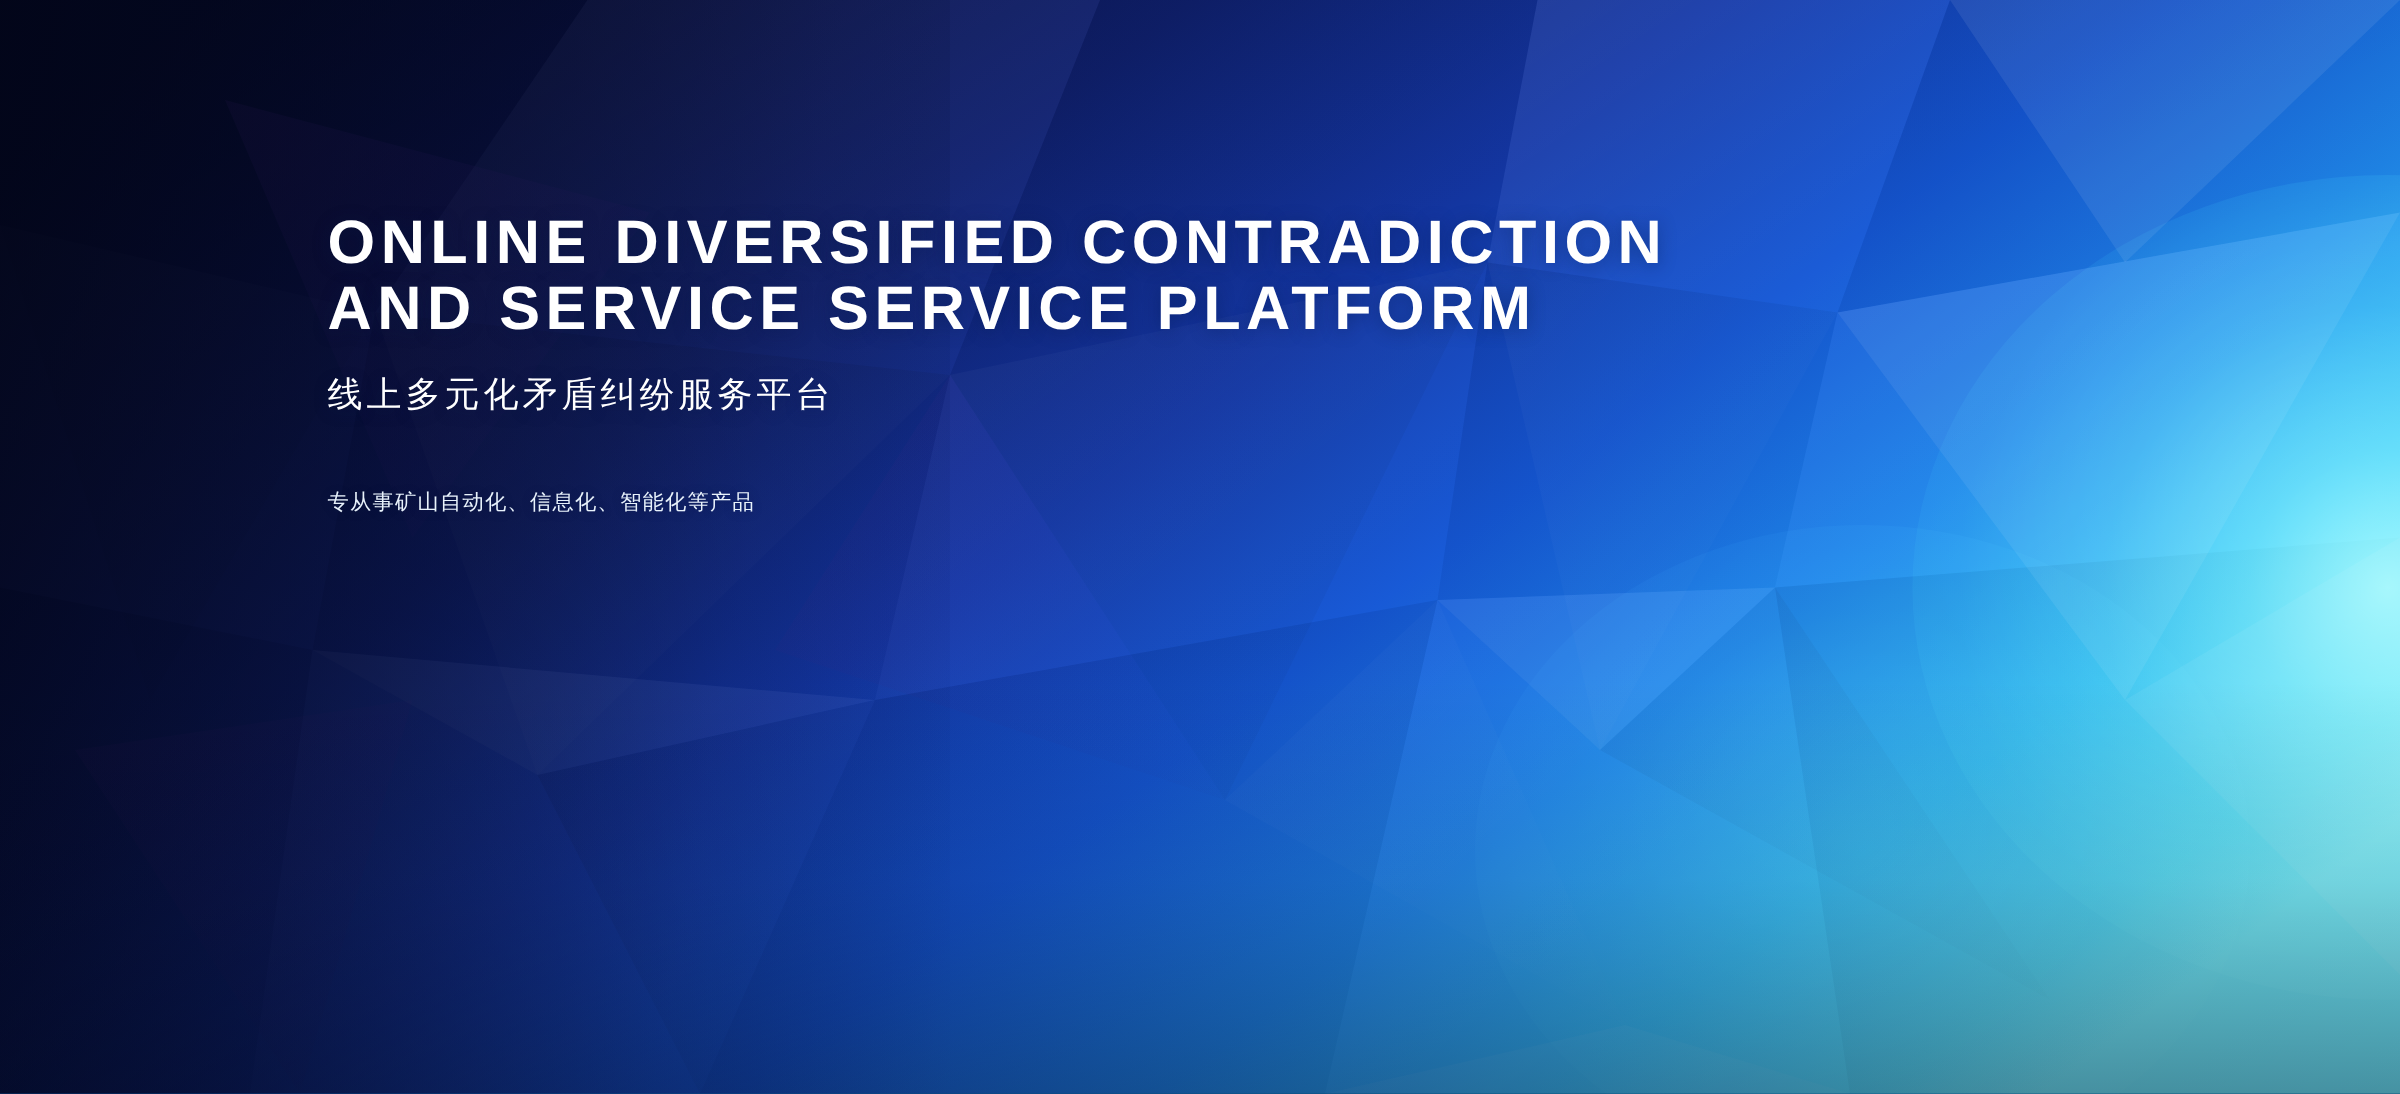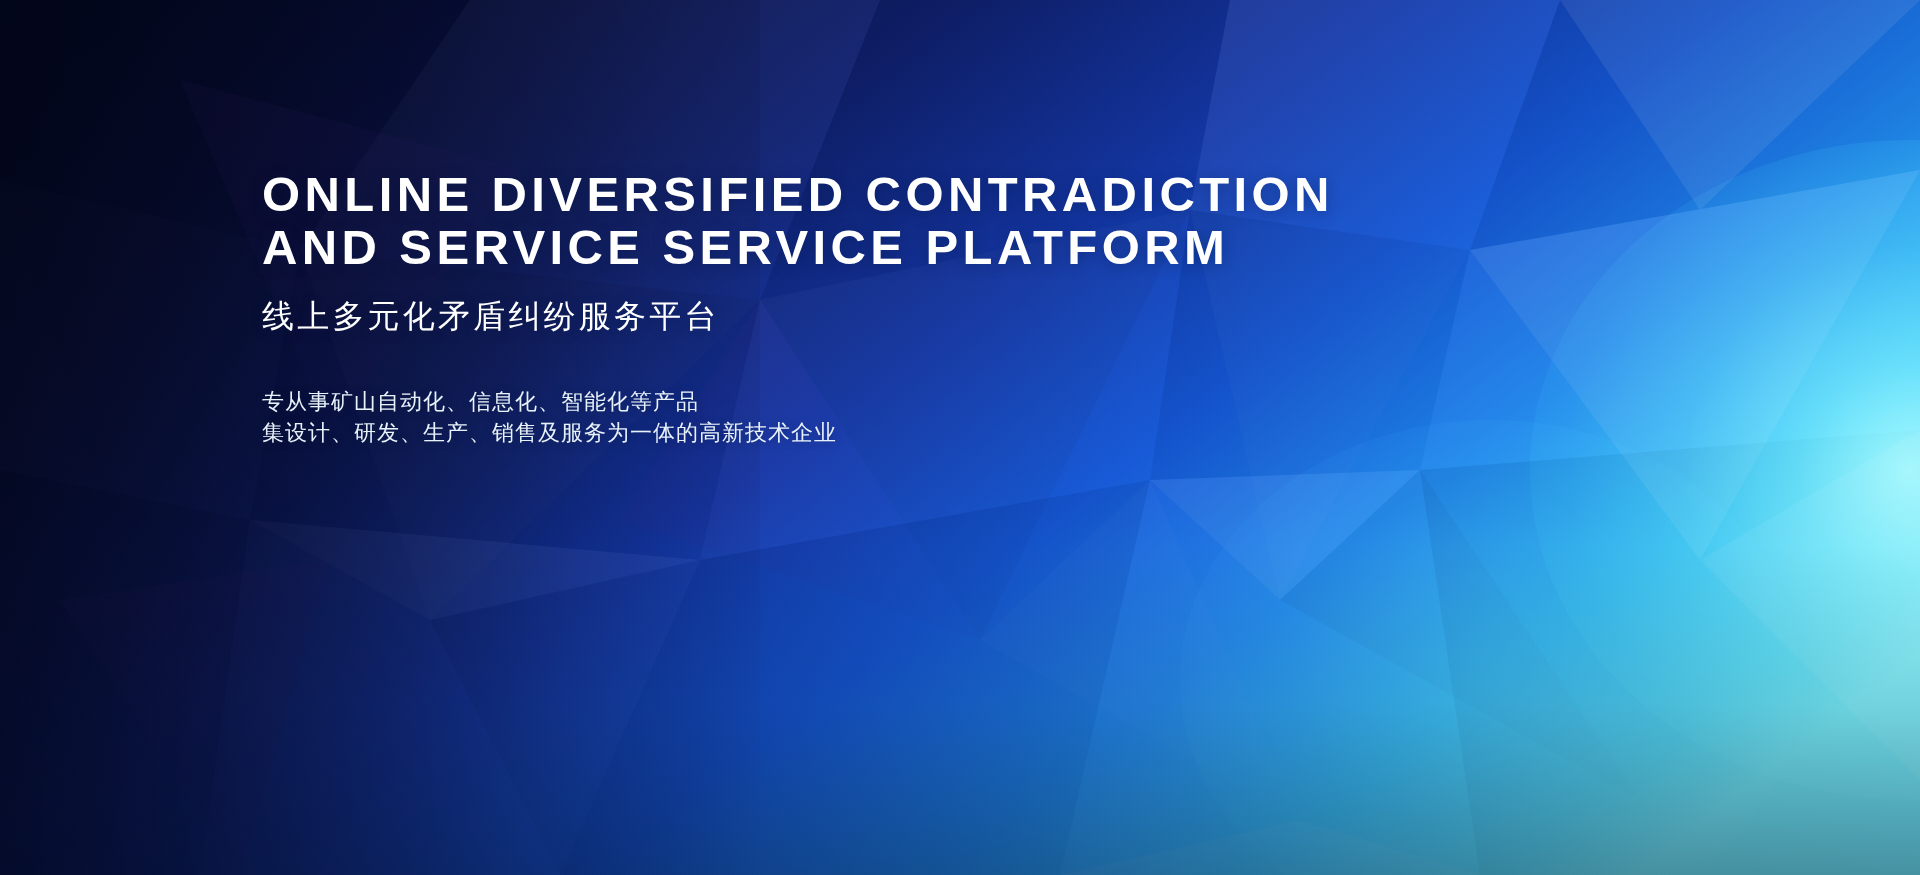--- a/index.html
+++ b/index.html
@@ -98,35 +98,35 @@
     font-weight: 700;
     letter-spacing: 4.4px;
     text-shadow: 0 2px 14px rgba(0,24,70,0.38);
     white-space: nowrap;
   }
   .title-en .ln { display: block; }
 
   .title-cn {
     margin: 20px 0 0 0;
     color: #ffffff;
-    font-size: 32px;
+    font-size: 28px;
     line-height: 44px;
     font-weight: 400;
     letter-spacing: 3.2px;
     text-shadow: 0 2px 12px rgba(0,24,70,0.35);
     white-space: nowrap;
   }
 
   .subtitle {
     margin-top: 48px;
   }
   .subtitle .sline {
     display: block;
     color: #e8f2fb;
-    font-size: 22px;
+    font-size: 17px;
     line-height: 31px;
     font-weight: 400;
     letter-spacing: 1.0px;
     text-shadow: 0 1px 8px rgba(0,20,60,0.35);
     white-space: nowrap;
   }
 </style>
 </head>
 <body>
 
@@ -211,17 +211,16 @@
 
     <h1 class="title-en">
       <span class="ln">ONLINE DIVERSIFIED CONTRADICTION</span>
       <span class="ln">AND SERVICE SERVICE PLATFORM</span>
     </h1>
 
     <h2 class="title-cn">线上多元化矛盾纠纷服务平台</h2>
 
     <div class="subtitle">
       <span class="sline">专从事矿山自动化、信息化、智能化等产品</span>
-      <span class="sline">集设计、研发、生产、销售及服务为一体的高新技术企业</span>
     </div>
 
   </div>
 </div>
 
 </body></html>

